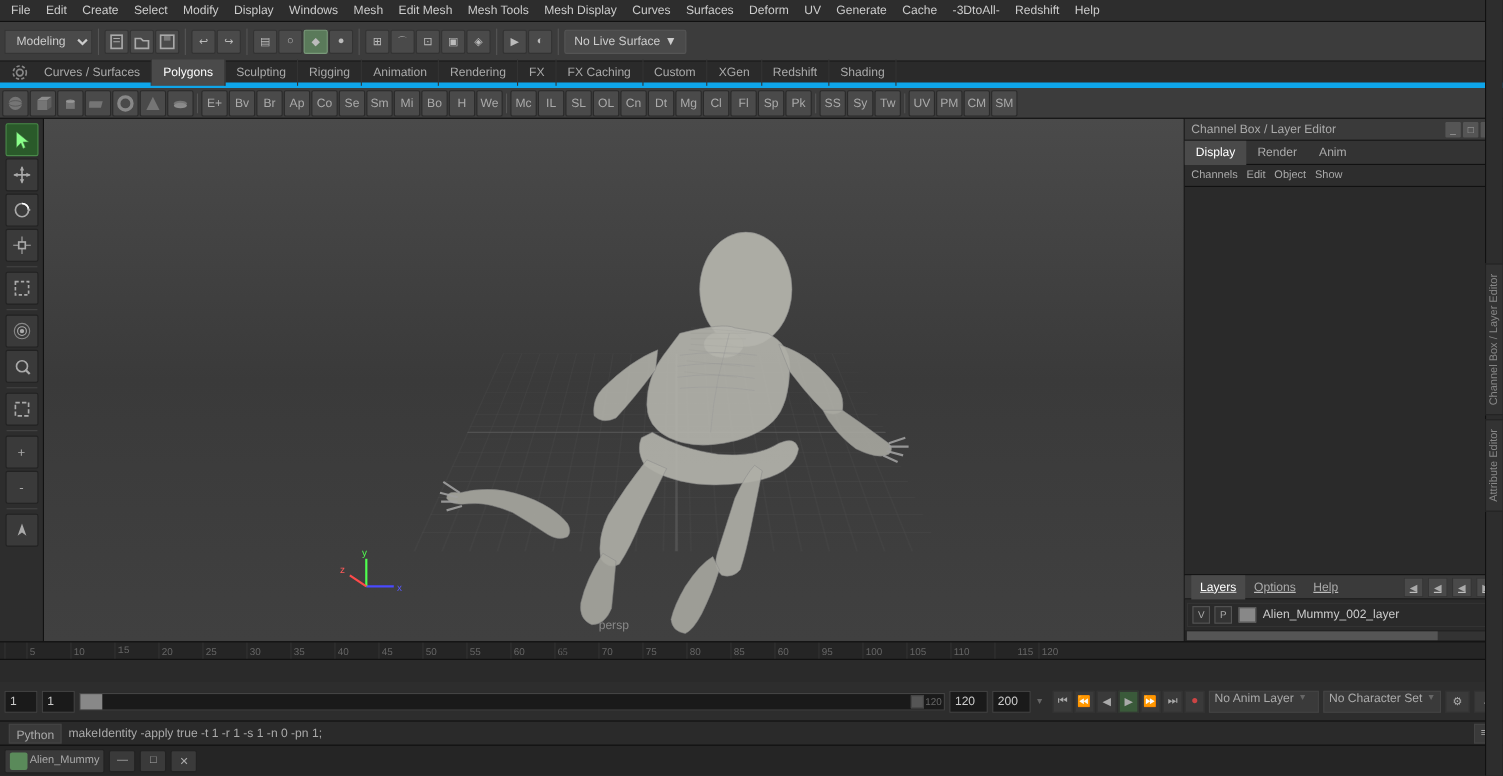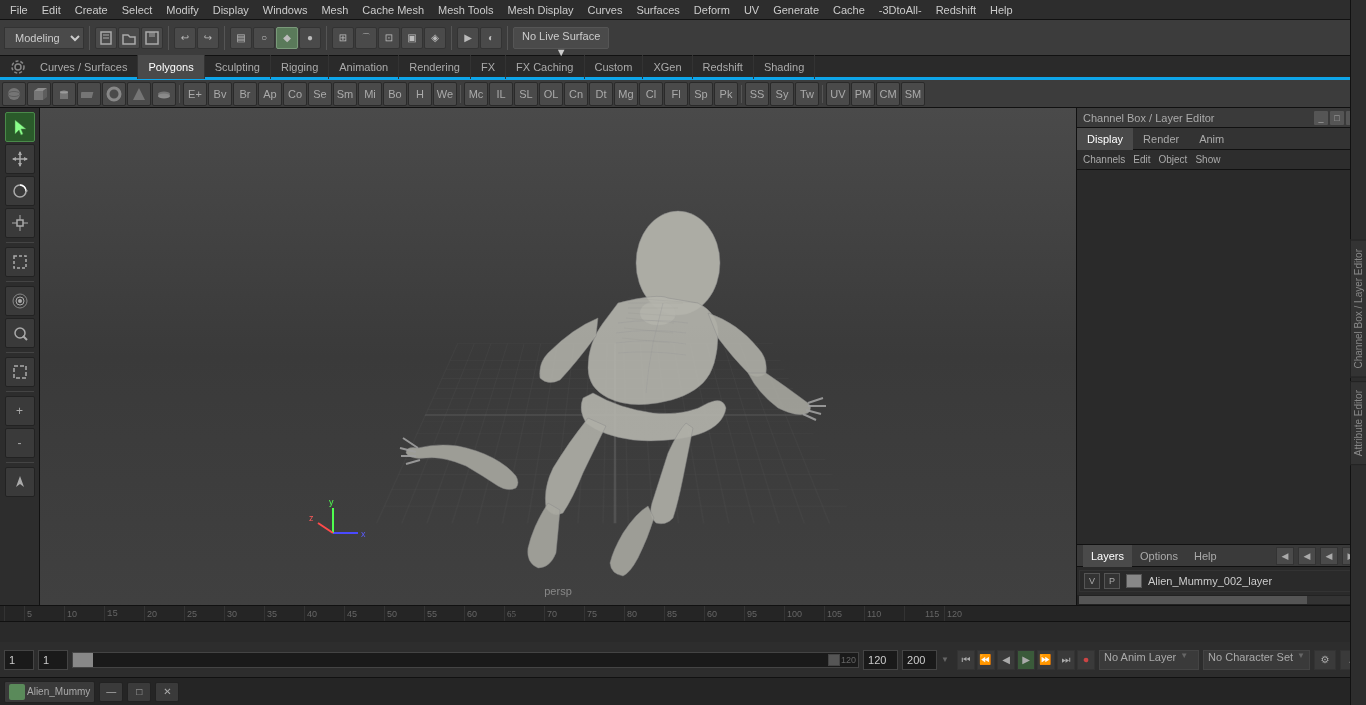--- a/index.html
+++ b/index.html
@@ -83,30 +83,29 @@
       border: 1px solid #555;
       color: #ccc;
       padding: 2px 8px;
       font-size: 11px;
       height: 22px;
       cursor: pointer;
       border-radius: 2px;
       display: flex;
       align-items: center;
       gap: 4px;
-      flex-direction: column;
     }
 
     
     #tab-bar {
       display: flex;
       align-items: center;
       background: #2a2a2a;
       height: 24px;
-      border-bottom: 3px solid #0ea5e9;
+      border-bottom: 5px solid #0ea5e9;
       padding-left: 30px;
     }
     .tab-item {
       padding: 0 10px;
       height: 24px;
       line-height: 24px;
       cursor: pointer;
       color: #aaa;
       font-size: 11px;
       border-right: 1px solid #333;
@@ -315,20 +314,21 @@
       border-top: 1px solid #111;
     }
     #layers-tabs {
       display: flex;
       align-items: center;
       justify-content: space-between;
       background: #3a3a3a;
       height: 22px;
       padding: 0 6px;
       border-bottom: 1px solid #111;
+      text-decoration: underline;
     }
     .layers-tab {
       padding: 0 8px;
       height: 22px;
       line-height: 22px;
       cursor: pointer;
       color: #aaa;
       font-size: 11px;
     }
     .layers-tab.active { color: #fff; background: #4a4a4a; }
@@ -640,21 +640,21 @@
 
   <div id="menu-bar">
     <div class="menu-item">File</div>
     <div class="menu-item">Edit</div>
     <div class="menu-item">Create</div>
     <div class="menu-item">Select</div>
     <div class="menu-item">Modify</div>
     <div class="menu-item">Display</div>
     <div class="menu-item">Windows</div>
     <div class="menu-item">Mesh</div>
-    <div class="menu-item">Cache Mesh</div>
+    <div class="menu-item">Edit Mesh</div>
     <div class="menu-item">Mesh Tools</div>
     <div class="menu-item">Mesh Display</div>
     <div class="menu-item">Curves</div>
     <div class="menu-item">Surfaces</div>
     <div class="menu-item">Deform</div>
     <div class="menu-item">UV</div>
     <div class="menu-item">Generate</div>
     <div class="menu-item">Cache</div>
     <div class="menu-item">-3DtoAll-</div>
     <div class="menu-item">Redshift</div>
@@ -1133,20 +1133,25 @@
 
     <div class="bottom-dropdown">
       <span>No Character Set</span>
       <span class="bottom-dropdown-arrow">▼</span>
     </div>
 
     <div class="anim-btn" style="width:22px;">⚙</div>
     <div class="anim-btn" style="width:22px;">♪</div>
   </div>
 
+  <div id="python-bar">
+    <div class="python-label">Python</div>
+    <span class="python-cmd">makeIdentity -apply true -t 1 -r 1 -s 1 -n 0 -pn 1;</span>
+    <div class="python-btn">≡</div>
+  </div>
 
   <div id="taskbar">
     <div style="display:flex; align-items:center; gap:2px; background:#3a3a3a; border:1px solid #222; border-radius:2px; padding:2px 4px; cursor:pointer;">
       <div style="width:16px; height:16px; background:#5a8a5a; border-radius:2px;"></div>
       <span style="font-size:10px; color:#aaa;">Alien_Mummy</span>
     </div>
     <div class="task-btn">—</div>
     <div class="task-btn">□</div>
     <div class="task-btn">✕</div>
   </div>

